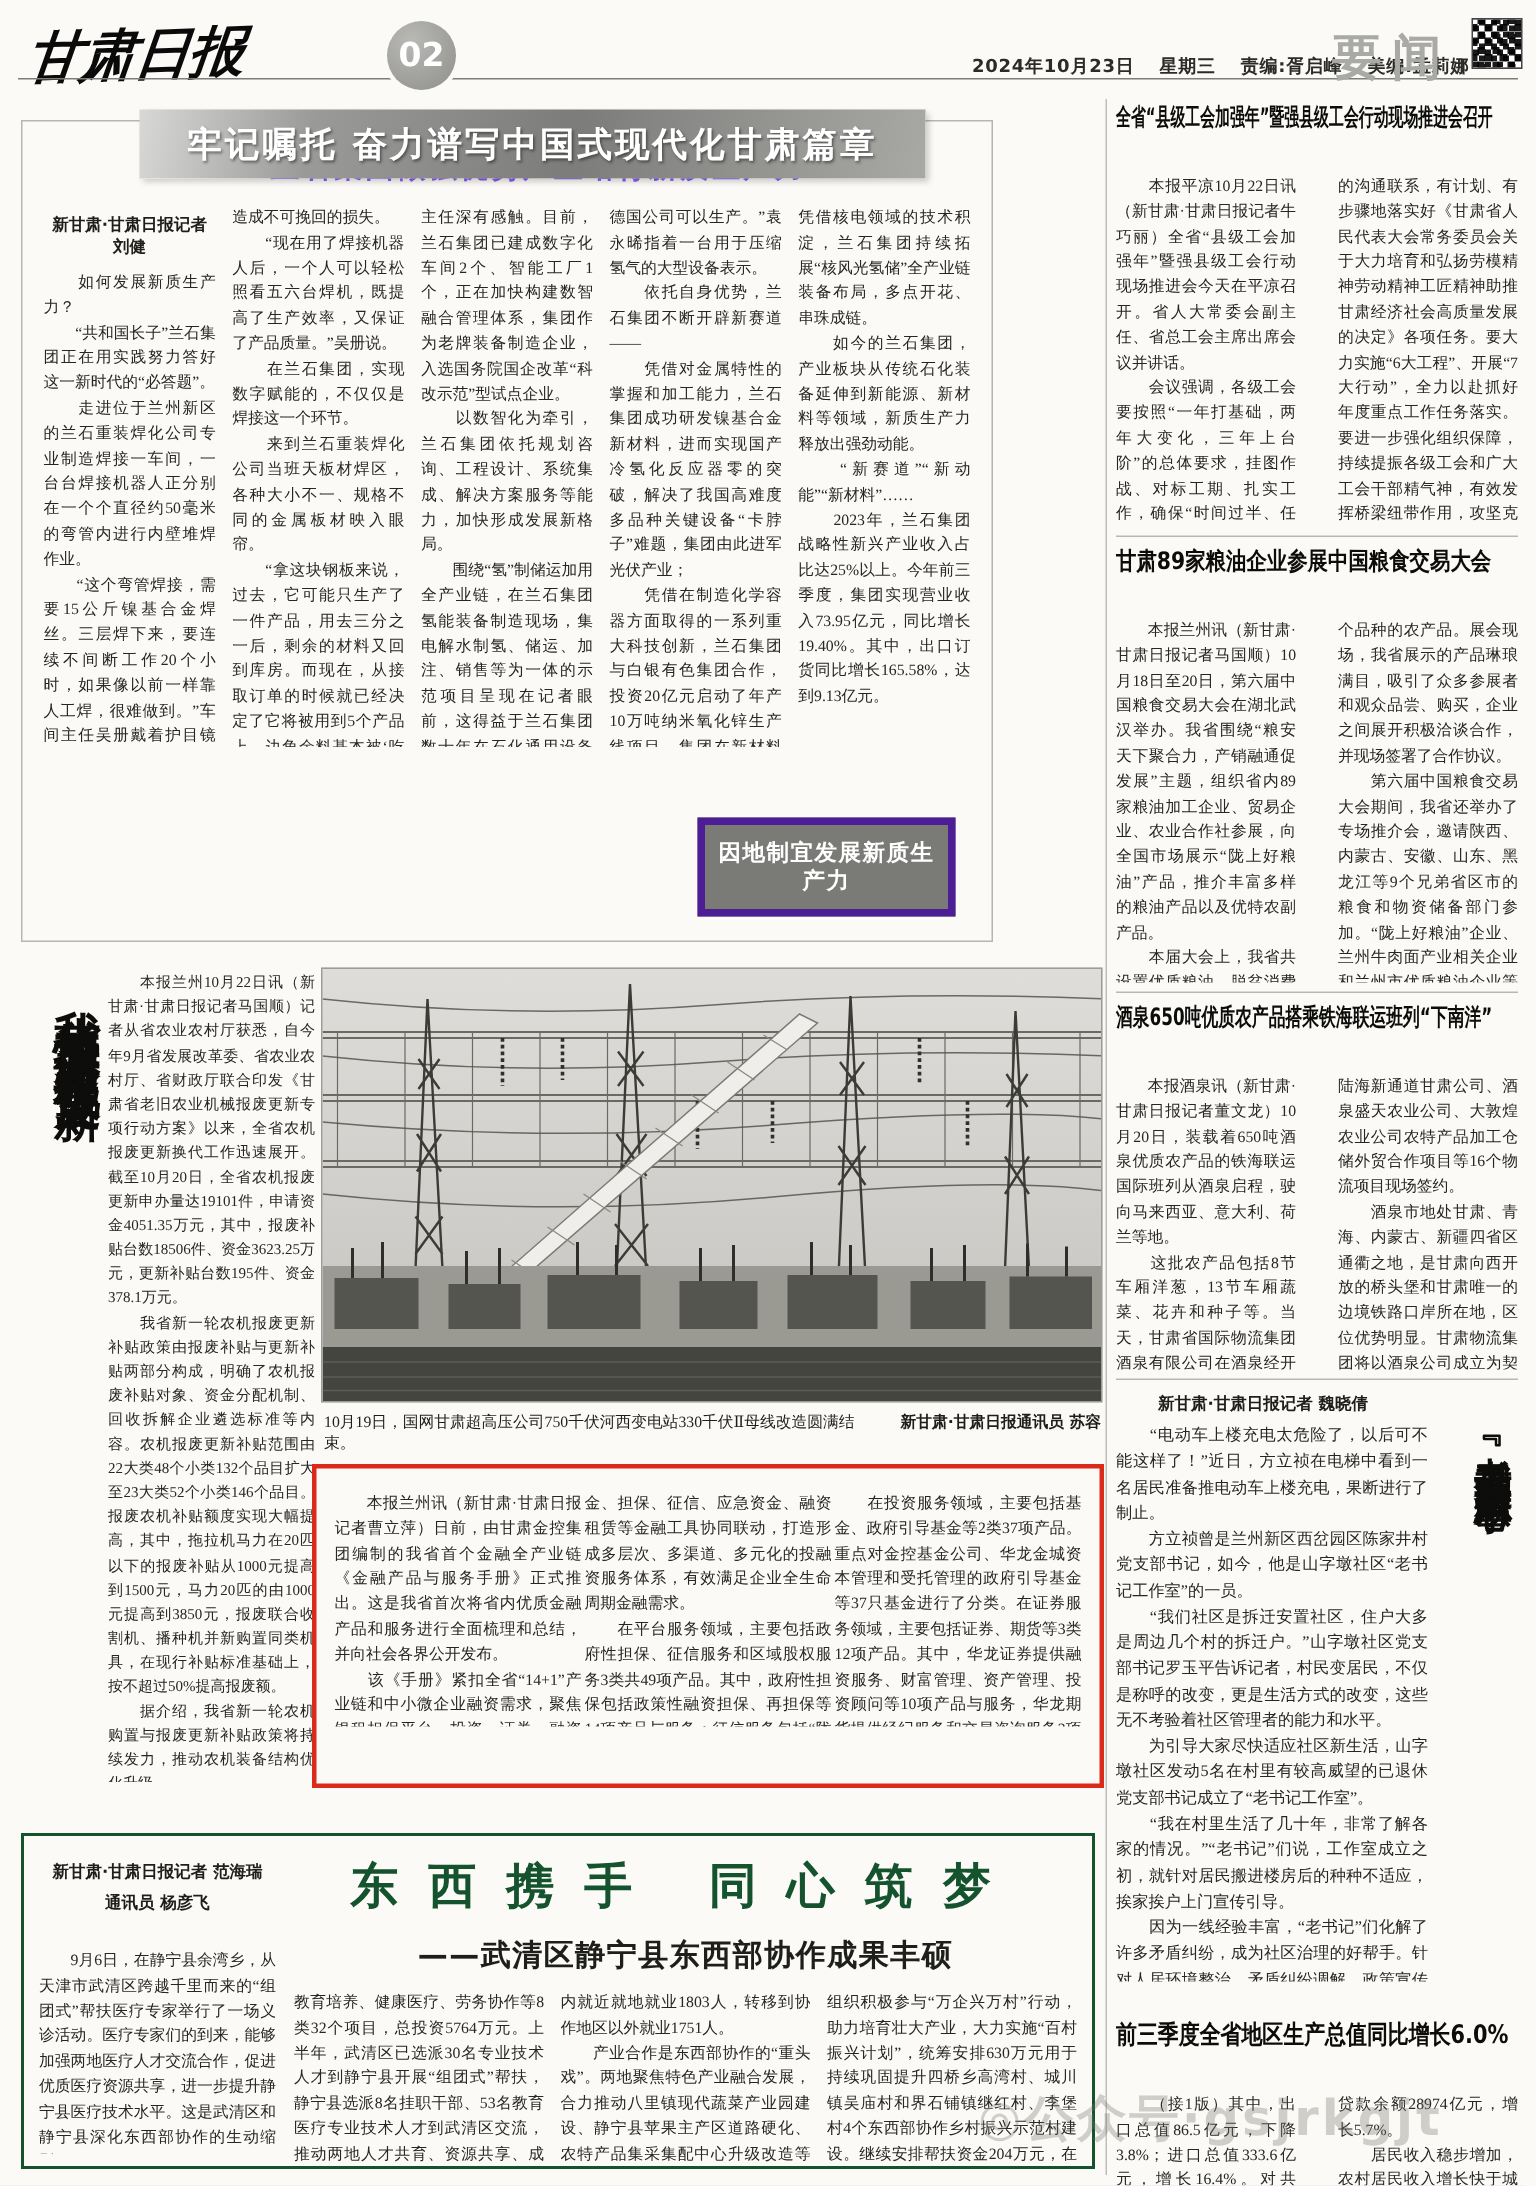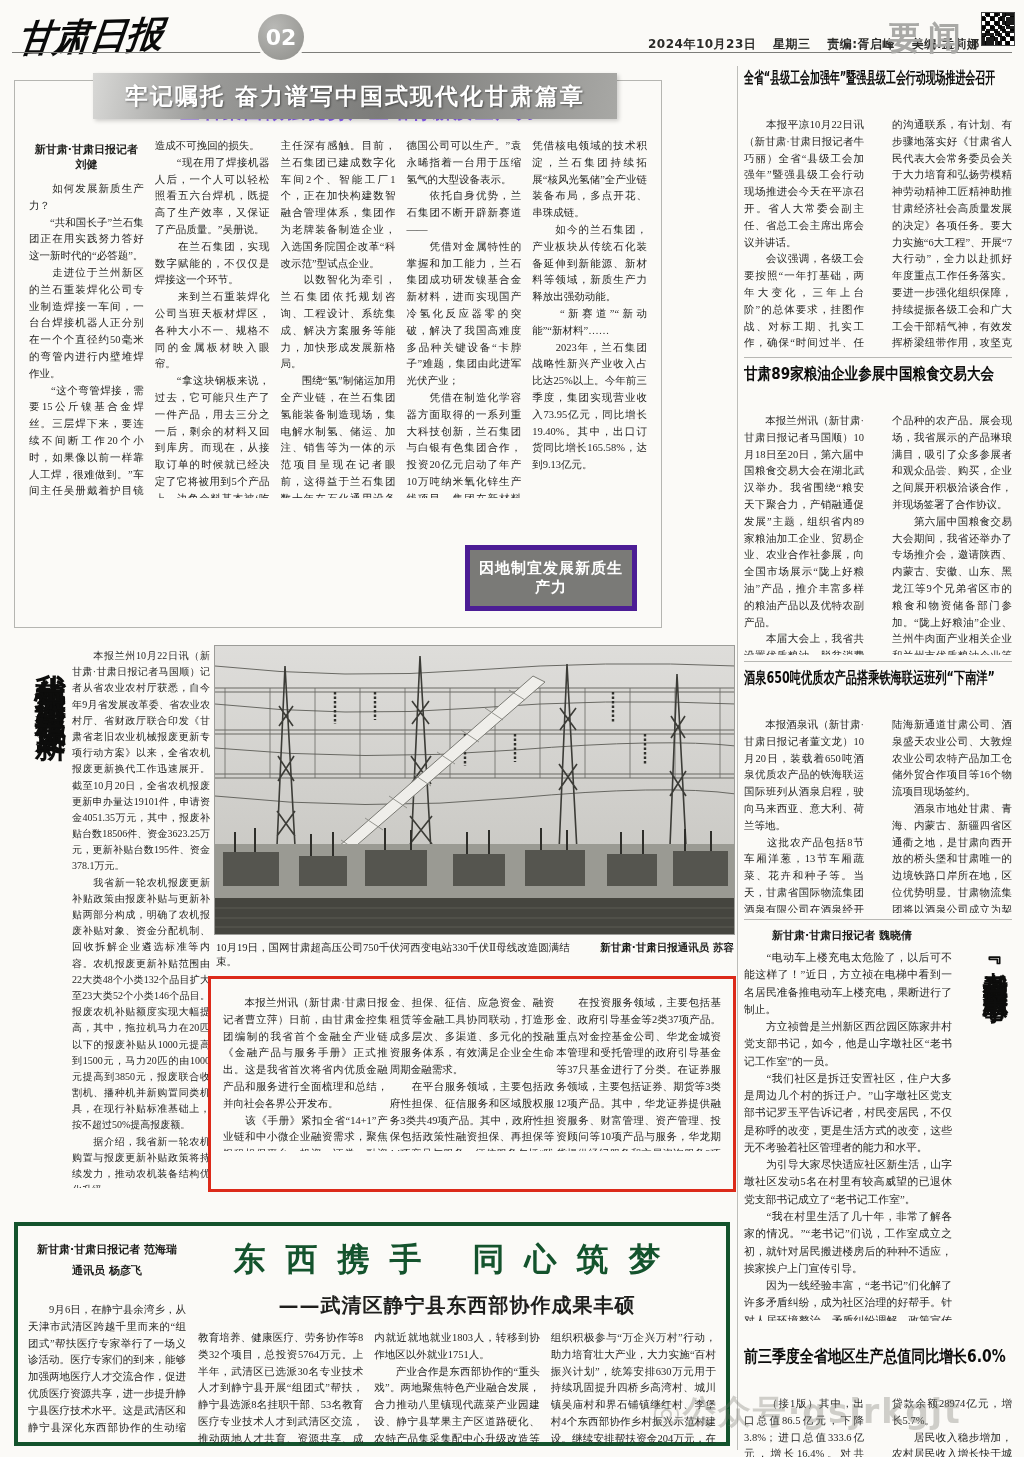--- a/index.html
+++ b/index.html
@@ -67,21 +67,21 @@
   .caption-row .credit { font-weight:bold; font-family:"DejaVu Sans",sans-serif; white-space:nowrap; margin-left:10px; }
   
   .finance { position:absolute; left:208px; top:976px; width:528px; height:216px;
     border:3px solid #dc2a1a; background:#fbfaf7; padding:8px 12px; }
   .finance-title { text-align:center; font-family:"DejaVu Sans",sans-serif; font-weight:900;
     font-size:21px; letter-spacing:0; color:#0c0c0b; white-space:nowrap; }
   .finance-cols { display:flex; gap:2px; margin-top:8px; height:156px; }
   .finance-cols .coltext { flex:1; }
   
   .bottom-box { position:absolute; left:14px; top:1222px; width:716px; height:224px;
-    border:4px solid #14532d; padding:10px 10px 8px; display:flex; gap:12px; }
+    border:2px solid #14532d; padding:10px 10px 8px; display:flex; gap:12px; }
   .b-left { width:158px; overflow:hidden; }
   .b-left .byline { margin:6px 0 2px; }
   .b-left .coltext { height:158px; margin-top:24px; }
   .b-right { flex:1; display:flex; flex-direction:column; }
   .b-headline { text-align:center; font-family:"DejaVu Sans",sans-serif; font-weight:900;
     font-size:32px; letter-spacing:20px; color:#14532d; margin-top:2px; }
   .b-subhead { text-align:center; font-family:"DejaVu Sans",sans-serif; font-weight:bold;
     font-size:20px; letter-spacing:1px; margin-top:10px; }
   .b-cols { display:flex; gap:11px; margin-top:11px; height:118px; }
   .b-cols .coltext { flex:1; }

